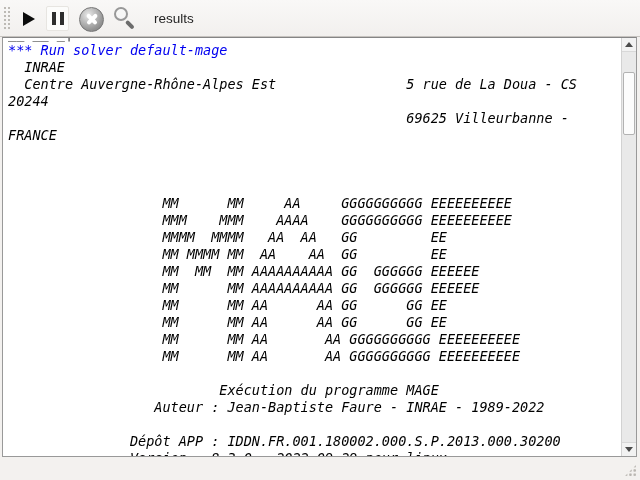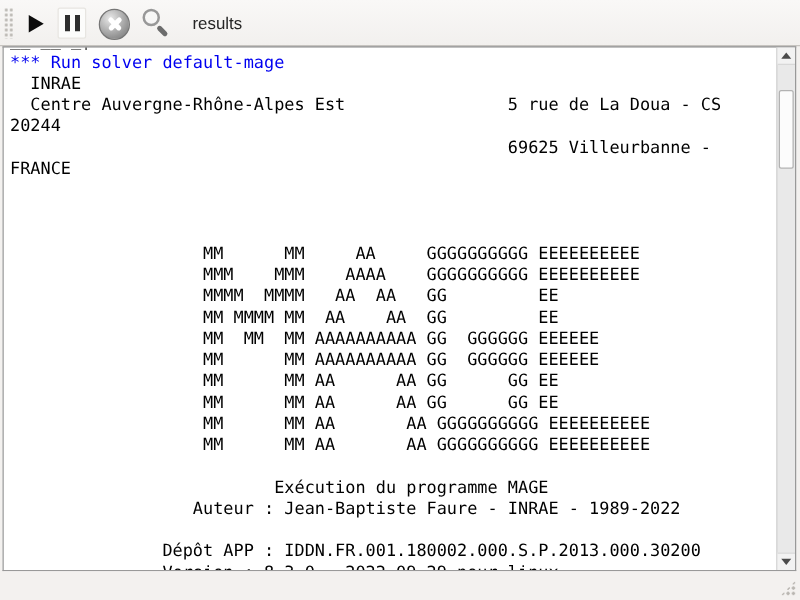--- a/index.html
+++ b/index.html
@@ -31,21 +31,21 @@
   .search-btn { left:110px; top:4px; width:30px; height:29px; }
   .lens { position:absolute; left:4px; top:3px; width:14px; height:14px; border-radius:50%;
     border:2.5px solid #989898; background:rgba(248,248,248,0.65); }
   .handle { position:absolute; left:16px; top:16px; width:10px; height:4px; background:#6c6c6c;
     border-radius:2px; transform:rotate(45deg); transform-origin:1px 2px; }
   .results-btn { left:146px; top:0; height:37px; padding:14px 8px; display:flex; align-items:center;
     font-family:"Liberation Sans", sans-serif; font-size:13.5px; color:#252525; }
 
   
   .console { position:absolute; left:2px; top:37px; width:635px; height:420px;
-    background:#ffffff; border:1px solid #999; border-top-color:#858585; overflow:hidden; }
+    background:#ffffff; border:1px solid #999; border-top-color:#858585; overflow:hidden;font-style:italic; }
   .console pre { position:absolute; left:0; top:0; right:16px; padding-left:5px;
     font-family:"DejaVu Sans Mono", monospace; font-size:13.5px; line-height:17px;
     color:#000; white-space:pre; }
   .cl { height:17px; white-space:pre; }
   .cl.first { margin-top:-13px; }
   .cl.cmd { color:#0000f0; }
   .cl.frag { color:#3a3a3a; }
 
   
   .vscroll { position:absolute; right:0; top:0; bottom:0; width:15px;

